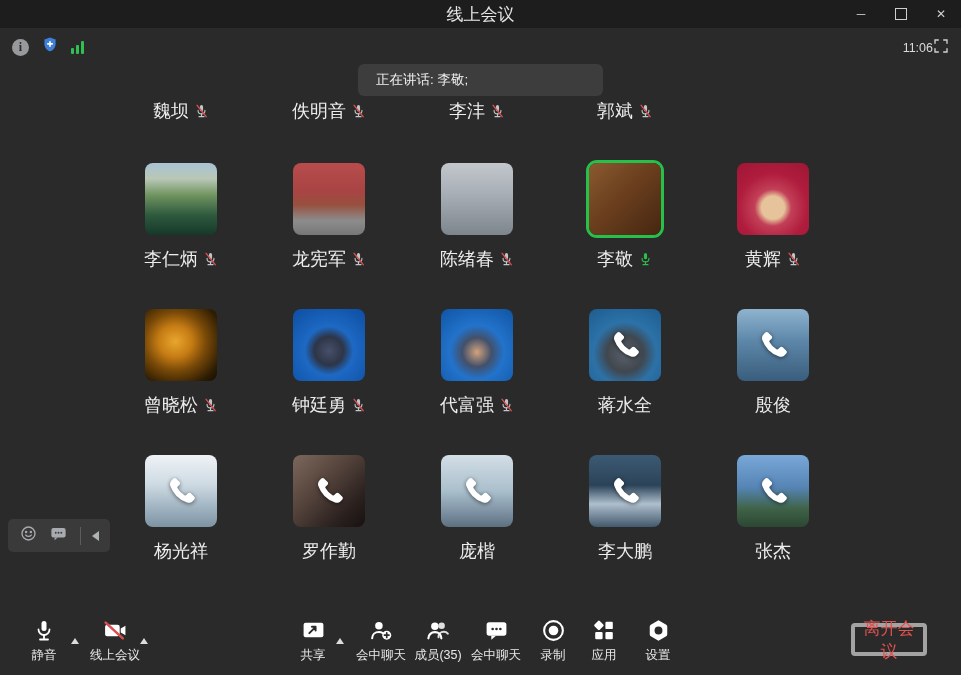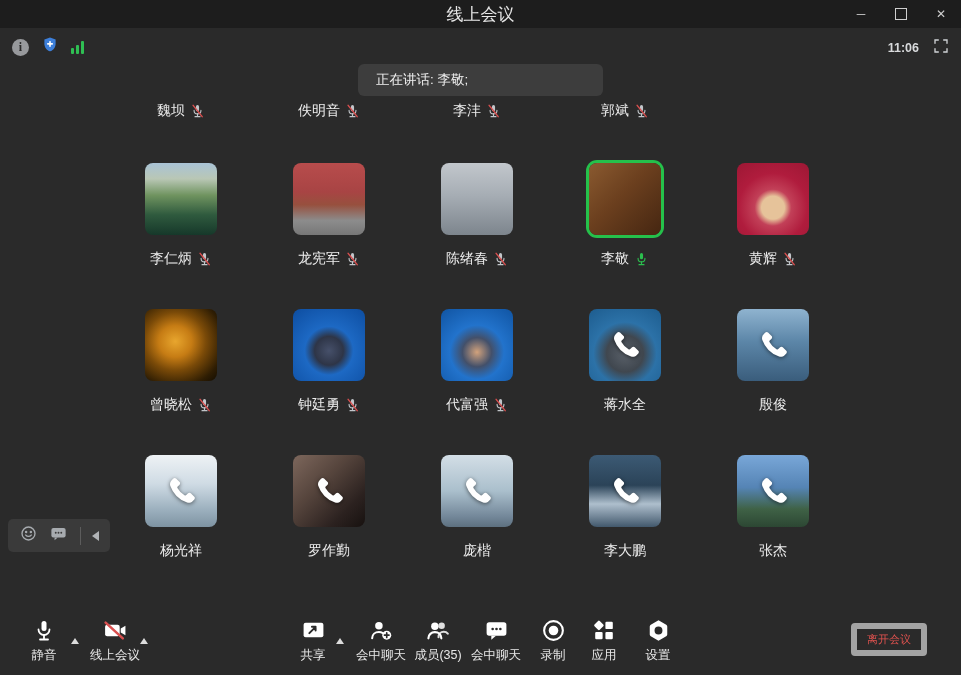--- a/index.html
+++ b/index.html
@@ -10,38 +10,38 @@
             display:flex;align-items:center;justify-content:center;}
   .title{font-size:17px;color:#e6e6e6;}
   .win-controls{position:absolute;right:0;top:0;height:28px;display:flex;}
   .win-btn{width:40px;height:28px;display:flex;align-items:center;justify-content:center;
            color:#cfcfcf;font-size:12px;}
   .maxbox{width:10px;height:10px;border:1px solid #cfcfcf;}
   
   .status-left{position:absolute;left:12px;top:36px;display:flex;align-items:center;gap:12px;}
   .info-icon{width:17px;height:17px;border-radius:50%;background:#97999c;color:#2a2a2a;
              font-size:12px;font-weight:bold;display:flex;align-items:center;justify-content:center;font-family:"Liberation Serif",serif;}
-  .status-right{position:absolute;right:12px;top:38px;display:flex;align-items:center;gap:14px;font-weight:bold;}
+  .status-right{position:absolute;right:12px;top:38px;display:flex;align-items:center;gap:0;}
   .time{font-size:12.5px;color:#d8dadc;}
   .sigbars{display:flex;align-items:flex-end;gap:2px;height:14px;}
   .sigbars i{display:block;width:3px;background:#2fbf53;border-radius:1px;}
   
   .banner{position:absolute;left:358px;top:64px;width:245px;height:32px;background:#3d3d3d;
           border-radius:6px;display:flex;align-items:center;padding-left:18px;box-sizing:border-box;
           font-size:13.5px;color:#f0f0f0;}
   
   #audio-row{position:absolute;left:107px;top:102px;width:740px;display:flex;}
   #grid-rows{position:absolute;left:107px;top:163px;width:740px;}
   .grid-row{display:flex;margin-bottom:41px;}
   .cell{width:148px;display:flex;flex-direction:column;align-items:center;}
   .avatar{width:72px;height:72px;border-radius:8px;position:relative;background:#555;}
   .avatar.active{box-shadow:0 0 0 3px #25c14b;}
   .phone{position:absolute;inset:0;display:flex;align-items:center;justify-content:center;}
   .phone svg{filter:drop-shadow(0 1px 2px rgba(0,0,0,.55));}
-  .nameline{margin-top:15px;display:flex;align-items:center;gap:5px;height:18px;font-size:14px;color:#ededed;}
+  .nameline{margin-top:15px;display:flex;align-items:center;gap:5px;height:18px;font-size:18px;color:#ededed;}
   .cell-audio .nameline{margin-top:0;}
   
   .mic{display:flex;align-items:center;}
   .m-body{fill:#c2c6ca;}
   .m-arc,.m-stem,.m-base{stroke:#c2c6ca;stroke-width:1.8;fill:none;stroke-linecap:round;}
   .m-slash{stroke:#d94f4f;stroke-width:2.3;stroke-linecap:round;}
   .mic.active .m-body{fill:#2bbf4e;}
   .mic.active .m-arc,.mic.active .m-stem,.mic.active .m-base{stroke:#2bbf4e;}
   .mic.active .m-slash{display:none;}
   
@@ -50,21 +50,21 @@
   .pill-divider{width:1px;height:18px;background:#5c5c5c;}
   .collapse-tri{width:0;height:0;border-top:5px solid transparent;border-bottom:5px solid transparent;
                 border-right:7px solid #b0b3b6;}
   
   .tb-item{position:absolute;top:617px;display:flex;flex-direction:column;align-items:center;}
   .tb-icon{height:27px;display:flex;align-items:center;justify-content:center;}
   .tb-label{margin-top:3px;font-size:12.5px;color:#e8e8e8;white-space:nowrap;}
   .tb-caret{position:absolute;top:638px;width:0;height:0;border-left:4.5px solid transparent;
             border-right:4.5px solid transparent;border-bottom:6.5px solid #dcdcdc;}
   .leave-btn{position:absolute;left:851px;top:623px;width:76px;height:33px;background:transparent;
-             border:6px solid #a3a3a3;border-radius:4px;color:#e0524f;font-size:11px;
+             border:4px solid #a3a3a3;border-radius:4px;color:#e0524f;font-size:17px;
              font-family:inherit;display:flex;align-items:center;justify-content:center;}
 </style>
 </head>
 <body>
 
 <div id="app">
 
   <div class="titlebar">
     <span class="title">线上会议</span>
     <div class="win-controls">

